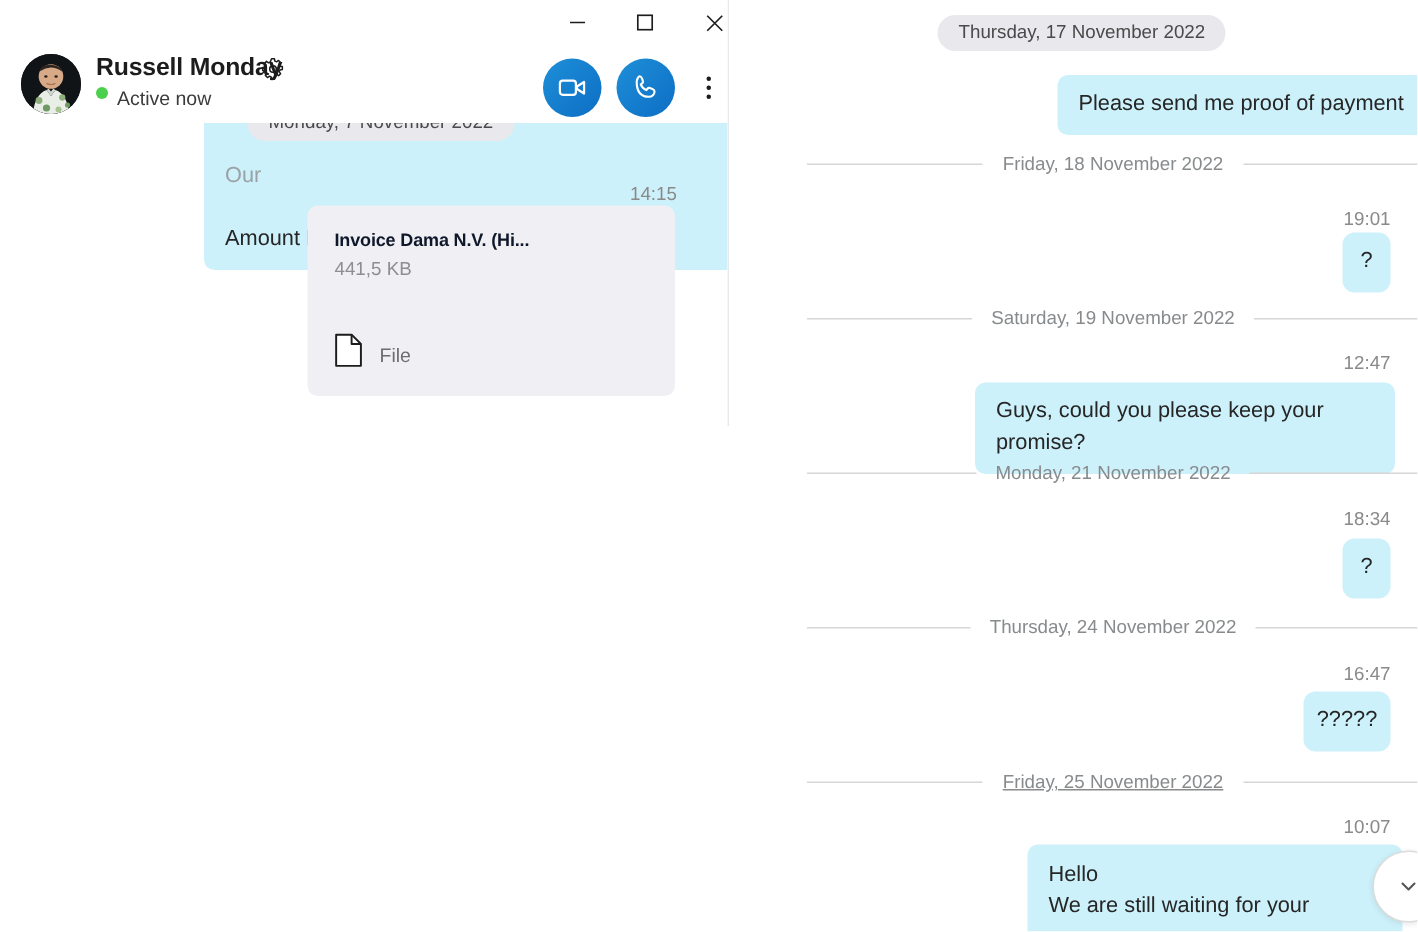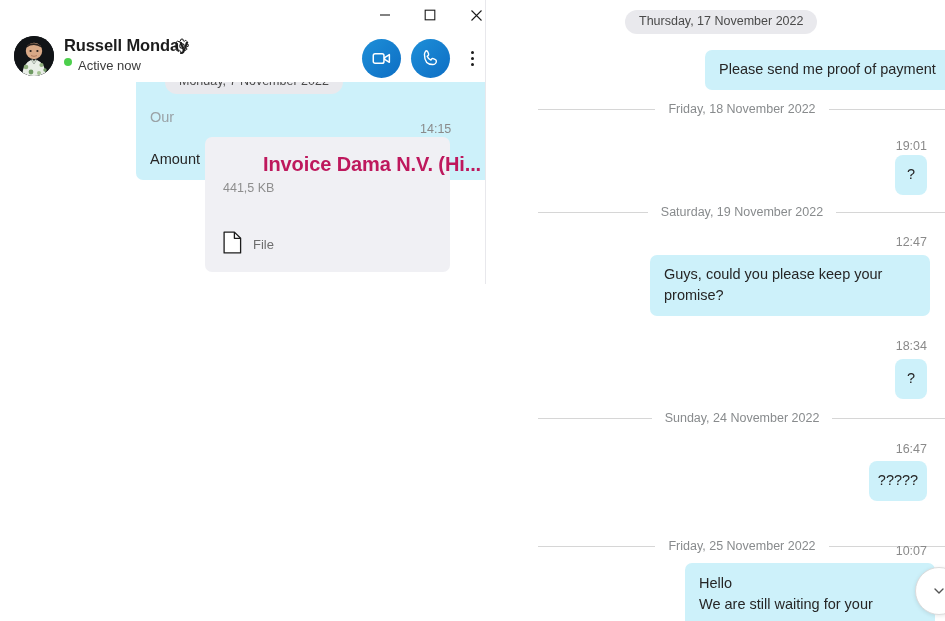--- a/index.html
+++ b/index.html
@@ -230,26 +230,25 @@
 
   .file-card {
     position: absolute;
     background: #f0f0f4;
     border-radius: 7px;
     padding: 16px 18px 14px 18px;
     box-sizing: border-box;
     width: 245px;
   }
   .file-title {
-    font-size: 20px;
+    font-size: 12px;
     font-weight: bold;
-    color: #be185d;
+    color: #0f172a;
     white-space: nowrap;
     letter-spacing: -0.1px;
-    margin-left: 40px;
   }
   .file-size {
     margin-top: 5px;
     font-size: 12.5px;
     color: #8e8e8e;
   }
   .file-row {
     margin-top: 36px;
     display: flex;
     align-items: center;
@@ -284,34 +283,39 @@
 
       <div class="date-sep" style="top:204px;">
         <span class="rule"></span>
         <span class="lbl">Saturday, 19 November 2022</span>
         <span class="rule"></span>
       </div>
 
       <div class="msg-time" style="right:18px; top:235px;">12:47</div>
       <div class="bubble" style="left:130px; top:255px; width:280px;">Guys, could you please keep your promise?</div>
 
+      <div class="date-sep" style="top:307px;">
+        <span class="rule"></span>
+        <span class="lbl">Monday, 21 November 2022</span>
+        <span class="rule"></span>
+      </div>
 
       <div class="msg-time" style="right:18px; top:339px;">18:34</div>
       <div class="bubble small" style="right:18px; top:359px; width:32px; text-align:center; padding-left:0; padding-right:0;">?</div>
 
       <div class="date-sep" style="top:410px;">
         <span class="rule"></span>
-        <span class="lbl">Sunday, 24 November 2022</span>
+        <span class="lbl">Thursday, 24 November 2022</span>
         <span class="rule"></span>
       </div>
 
       <div class="msg-time" style="right:18px; top:442px;">16:47</div>
       <div class="bubble small" style="right:18px; top:461px; width:58px; text-align:center; padding-left:0; padding-right:0;">?????</div>
 
-      <div class="date-sep" style="top:538px;">
+      <div class="date-sep" style="top:513px;text-decoration:underline;">
         <span class="rule"></span>
         <span class="lbl">Friday, 25 November 2022</span>
         <span class="rule"></span>
       </div>
 
       <div class="msg-time" style="right:18px; top:544px;">10:07</div>
       <div class="bubble" style="left:165px; top:563px; width:250px; padding-top:10px;">Hello
 We are still waiting for your response</div>
 
       <div class="scroll-btn">

